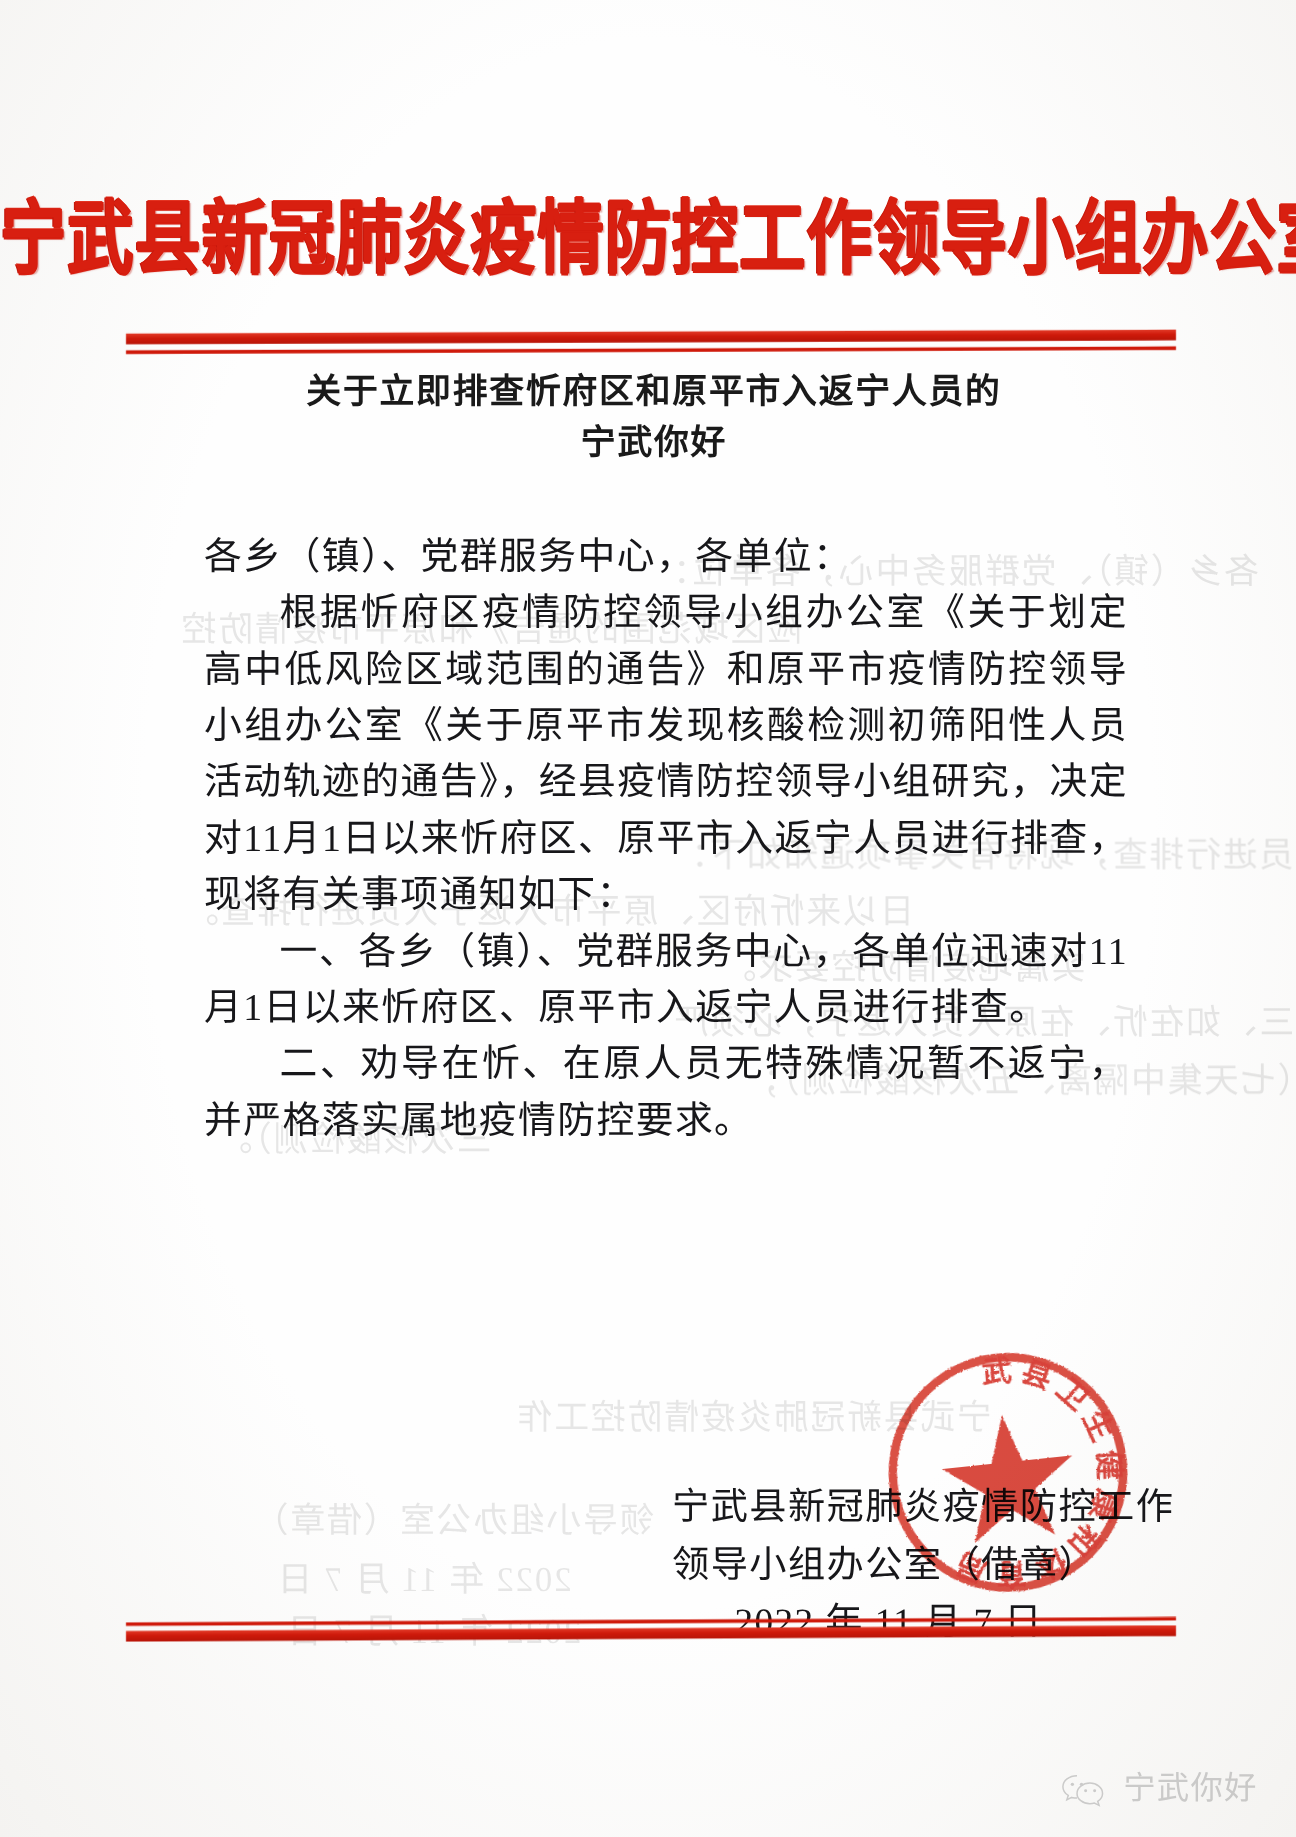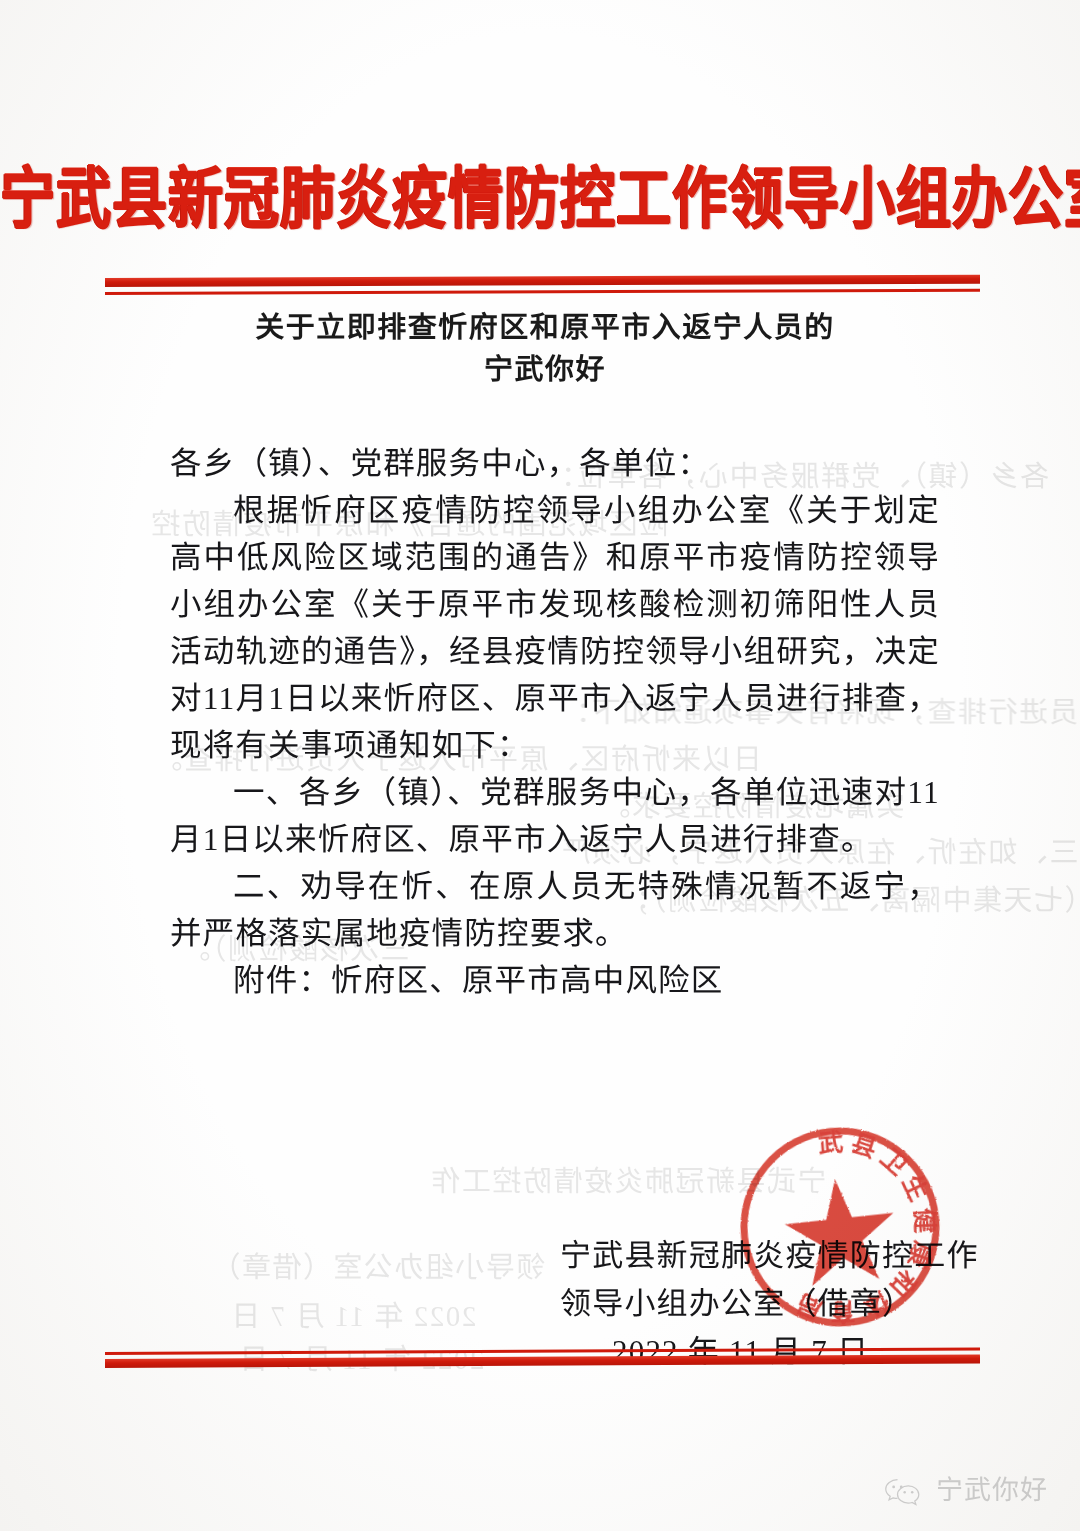--- a/index.html
+++ b/index.html
@@ -220,21 +220,20 @@
   <div class="doc-title">
     <div>关于立即排查忻府区和原平市入返宁人员的</div>
     <div>宁武你好</div>
   </div>
 
   <div class="body-block">
     <p class="para">各乡（镇）、党群服务中心，各单位：</p>
     <p class="para indent-2">根据忻府区疫情防控领导小组办公室《关于划定高中低风险区域范围的通告》和原平市疫情防控领导小组办公室《关于原平市发现核酸检测初筛阳性人员活动轨迹的通告》，经县疫情防控领导小组研究，决定对11月1日以来忻府区、原平市入返宁人员进行排查，现将有关事项通知如下：</p>
     <p class="para indent-2">一、各乡（镇）、党群服务中心，各单位迅速对11月1日以来忻府区、原平市入返宁人员进行排查。</p>
     <p class="para indent-2">二、劝导在忻、在原人员无特殊情况暂不返宁，并严格落实属地疫情防控要求。</p>
-    <p class="para indent-2">附件：忻府区、原平市高中风险区</p>
   </div>
 
   <div class="signature">
     <div class="sig-line-1">宁武县新冠肺炎疫情防控工作</div>
     <div class="sig-line-2">领导小组办公室（借章）</div>
     <div class="sig-date">2022 年 11 月 7 日</div>
   </div>
 
   <div class="seal">
     <svg viewBox="0 0 212 212" xmlns="http://www.w3.org/2000/svg" aria-hidden="true">

